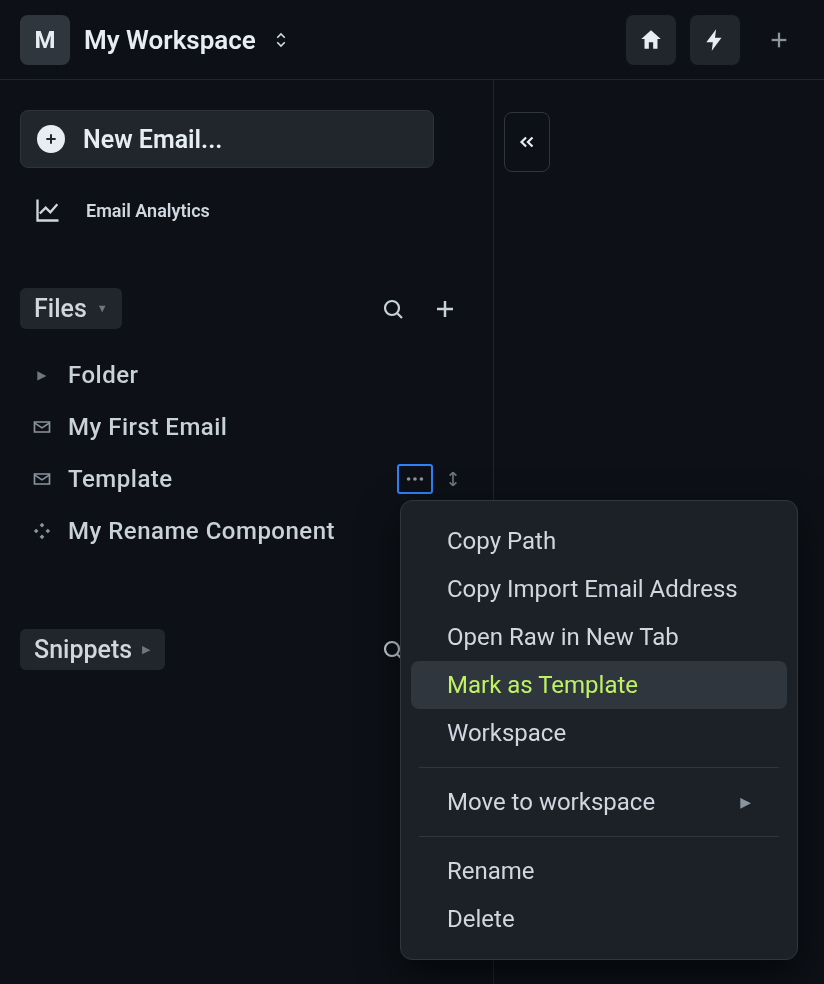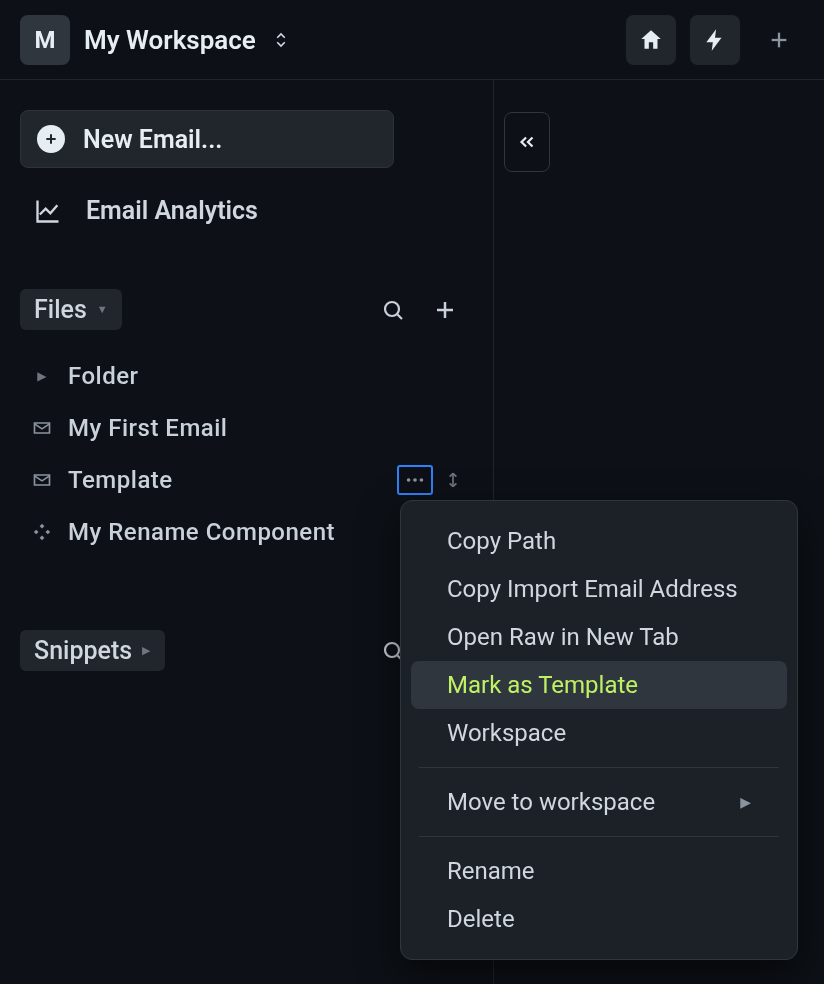--- a/index.html
+++ b/index.html
@@ -92,21 +92,21 @@
     display: flex;
     align-items: center;
     justify-content: center;
     color: #e6edf3;
     background: #0d1117;
   }
   .collapse-btn svg { width: 22px; height: 22px; }
 
   
   .new-email-btn {
-    width: 374px;
+    width: 414px;
     height: 58px;
     background: #21262d;
     border: 1px solid #2d333b;
     border-radius: 8px;
     display: flex;
     align-items: center;
     padding: 16px 16px;
     gap: 18px;
     font-size: 25px;
     font-weight: 600;
@@ -122,21 +122,21 @@
     justify-content: center;
   }
   .plus-circle svg { width: 16px; height: 16px; color: #21262d; }
 
   
   .analytics-row {
     display: flex;
     align-items: center;
     gap: 24px;
     padding: 28px 14px 8px 14px;
-    font-size: 25px;
+    font-size: 18px;
     font-weight: 600;
     color: #d0d7de;
   }
   .analytics-row svg { width: 28px; height: 28px; }
 
   
   .section-header {
     margin-top: 56px;
     display: flex;
     align-items: center;

